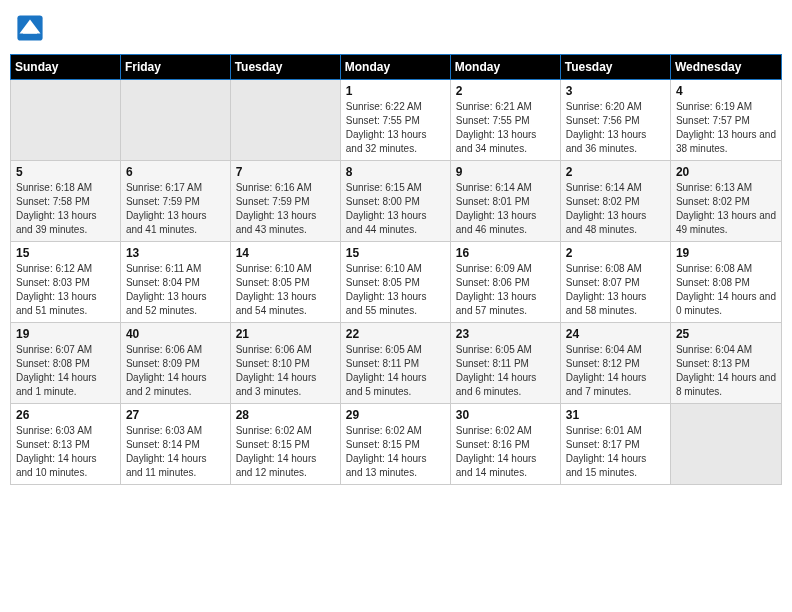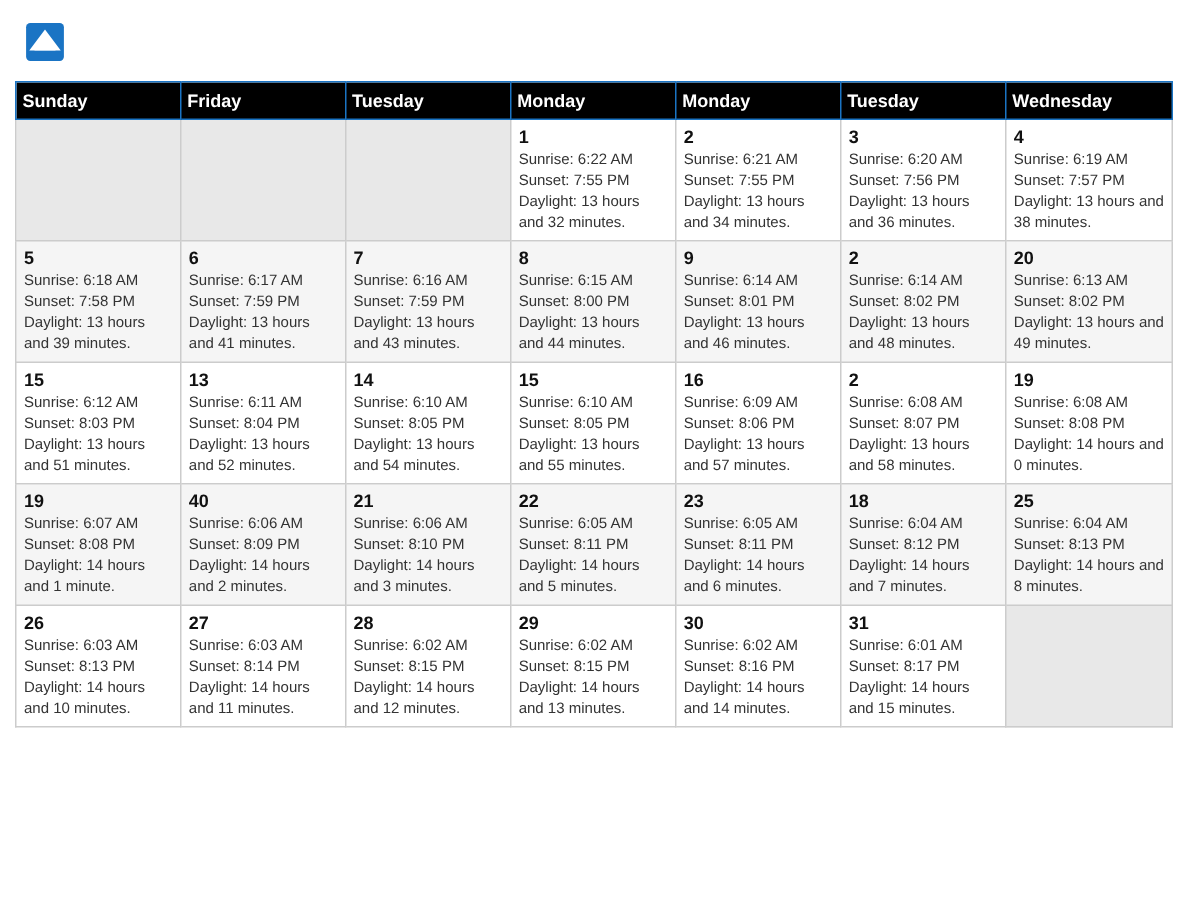--- a/index.html
+++ b/index.html
@@ -220,21 +220,21 @@
         </td>
         <td>
           <div class="day-number">22</div>
           <div class="day-info">Sunrise: 6:05 AM<br>Sunset: 8:11 PM<br>Daylight: 14 hours and 5 minutes.</div>
         </td>
         <td>
           <div class="day-number">23</div>
           <div class="day-info">Sunrise: 6:05 AM<br>Sunset: 8:11 PM<br>Daylight: 14 hours and 6 minutes.</div>
         </td>
         <td>
-          <div class="day-number">18</div>
+          <div class="day-number">24</div>
           <div class="day-info">Sunrise: 6:04 AM<br>Sunset: 8:12 PM<br>Daylight: 14 hours and 7 minutes.</div>
         </td>
         <td>
           <div class="day-number">25</div>
           <div class="day-info">Sunrise: 6:04 AM<br>Sunset: 8:13 PM<br>Daylight: 14 hours and 8 minutes.</div>
         </td>
       </tr>
       <tr>
         <td>
           <div class="day-number">26</div>

